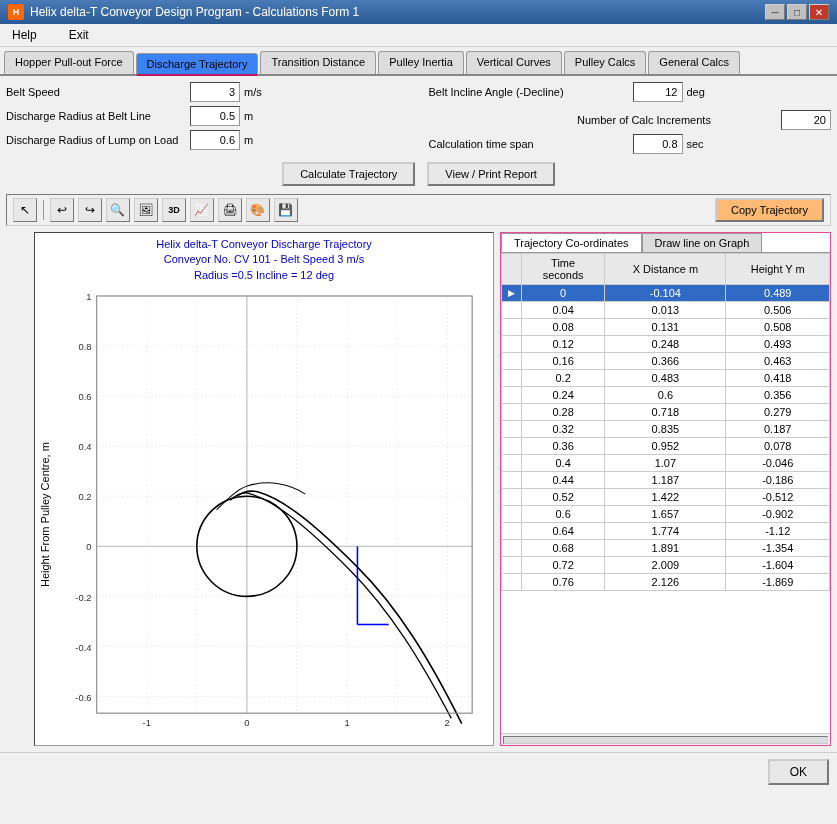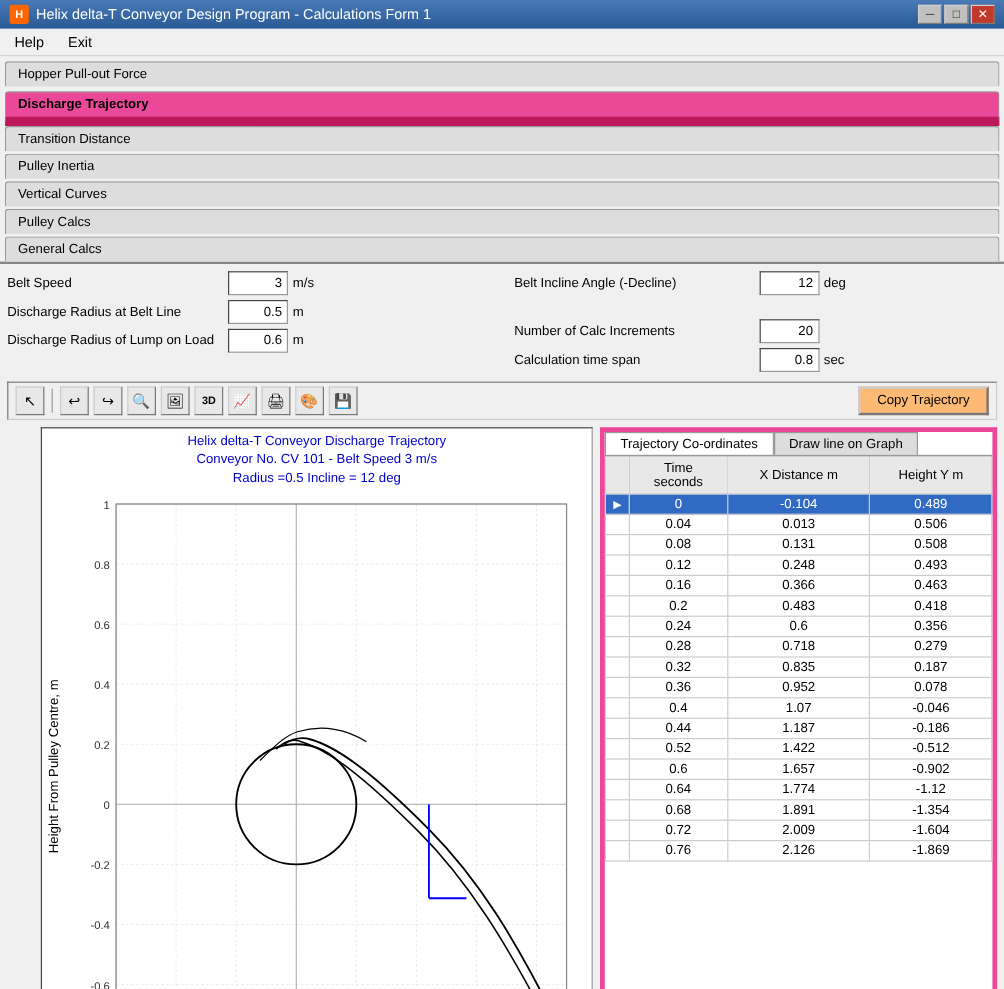--- a/index.html
+++ b/index.html
@@ -13,26 +13,26 @@
       align-items: center;
       justify-content: space-between;
       font-size: 12px;
     }
     .title-bar-left { display: flex; align-items: center; gap: 6px; }
     .title-bar-icon { width: 16px; height: 16px; background: #ff6600; border-radius: 2px; display: flex; align-items: center; justify-content: center; color: white; font-size: 9px; font-weight: bold; }
     .title-bar-controls { display: flex; gap: 2px; }
     .title-btn { width: 20px; height: 16px; background: #c0c0c0; border: 1px outset #d0d0d0; cursor: pointer; font-size: 10px; display: flex; align-items: center; justify-content: center; color: #333; }
     .title-btn.close { background: #c0392b; color: white; }
     
-    .menu-bar { background: #f0f0f0; border-bottom: 1px solid #ccc; padding: 2px 4px; display: flex; gap: 4px; }
+    .menu-bar { background: #f0f0f0; border-bottom: 1px solid #ccc; padding: 2px 4px; display: flex; gap: 16px; }
     .menu-item { padding: 2px 8px; cursor: pointer; font-size: 12px; }
     
-    .tabs-bar { background: #f0f0f0; border-bottom: 2px solid #888; padding: 4px 4px 0; display: flex; gap: 2px; flex-direction: column; }
+    .tabs-bar { background: #f0f0f0; border-bottom: 2px solid #888; padding: 4px 4px 0; display: flex; gap: 2px; }
     .tab { padding: 4px 10px; border: 1px solid #999; border-bottom: none; background: #ddd; cursor: pointer; font-size: 11px; border-radius: 3px 3px 0 0; }
-    .tab.active { background: #ec4899; font-weight: bold; border-bottom: 8px solid #be185d; position: relative; bottom: -2px; }
+    .tab.active { background: #3b82f6; font-weight: normal; border-bottom: 2px solid #be185d; position: relative; bottom: -2px; }
     
     .main-content { background: #f0f0f0; padding: 6px; }
     
     .section-title { font-size: 11px; margin-bottom: 4px; }
     
     .inputs-grid { display: grid; grid-template-columns: 1fr 1fr; gap: 14px 20px; margin-bottom: 8px; }
     .input-row { display: flex; align-items: center; gap: 4px; }
     .input-label { font-size: 11px; flex: 0 0 auto; min-width: 180px; }
     .input-label-short { font-size: 11px; flex: 0 0 auto; min-width: 200px; }
     .input-field { width: 50px; height: 20px; border: 1px inset #999; background: white; text-align: right; padding: 1px 4px; font-size: 11px; }
@@ -47,21 +47,21 @@
     .copy-btn { padding: 4px 14px; border: 2px outset #ccc; background: #fdba74; cursor: pointer; font-size: 11px; margin-left: auto; }
     
     .bottom-section { display: flex; gap: 6px; }
     
     .chart-area { flex: 0 0 460px; background: white; border: 1px inset #999; position: relative; min-height: 510px; margin-left: 28px; }
     .chart-title { text-align: center; color: #0000cc; font-size: 11px; padding: 4px 2px 2px; line-height: 1.4; }
     
     .svg-chart { width: 100%; height: 460px; }
     .x-axis-label { text-align: center; font-size: 11px; color: #333; padding-bottom: 4px; }
     
-    .data-panel { flex: 1; display: flex; flex-direction: column; border: 4px solid #ec4899; background: white; }
+    .data-panel { flex: 1; display: flex; flex-direction: column; border: 1px solid #ec4899; background: white; }
     .data-tabs { display: flex; }
     .data-tab { padding: 3px 12px; border: 1px solid #999; border-bottom: none; background: #ddd; cursor: pointer; font-size: 11px; }
     .data-tab.active { background: white; }
     
     .data-table-container { flex: 1; overflow-y: auto; overflow-x: auto; border-top: 1px solid #999; }
     table { border-collapse: collapse; width: 100%; font-size: 11px; }
     th { background: #e8e8e8; border: 1px solid #ccc; padding: 3px 6px; text-align: center; font-weight: normal; position: sticky; top: 0; z-index: 1; }
     td { border: 1px solid #ccc; padding: 2px 6px; text-align: center; background: white; }
     tr.selected td { background: #316ac5; color: white; }
     tr:first-child td { }
@@ -121,32 +121,36 @@
         <span class="input-unit">m</span>
       </div>
     </div>
 
     <div>
       <div class="input-row">
         <span class="input-label-short">Belt Incline Angle (-Decline)</span>
         <input class="input-field" type="text" value="12" style="">
         <span class="input-unit">deg</span>
       </div>
-      <div class="input-row" style="margin-top:20px;">
+      <div class="input-row" style="margin-top:8px;justify-content:flex-end;">
         <span class="input-label-short">Number of Calc Increments</span>
         <input class="input-field" type="text" value="20" style="">
       </div>
       <div class="input-row" style="margin-top:4px;">
         <span class="input-label-short">Calculation time span</span>
         <input class="input-field" type="text" value="0.8" style="">
         <span class="input-unit">sec</span>
       </div>
     </div>
   </div>
 
+  <div class="action-row">
+    <button class="btn">Calculate Trajectory</button>
+    <button class="btn">View / Print Report</button>
+  </div>
 
   <div class="toolbar">
     <button class="tool-btn">↖</button>
     <div class="tool-sep"></div>
     <button class="tool-btn">↩</button>
     <button class="tool-btn">↪</button>
     <button class="tool-btn">🔍</button>
     <button class="tool-btn">🖼</button>
     <button class="tool-btn" style="font-size:9px;font-weight:bold;">3D</button>
     <button class="tool-btn">📈</button>

